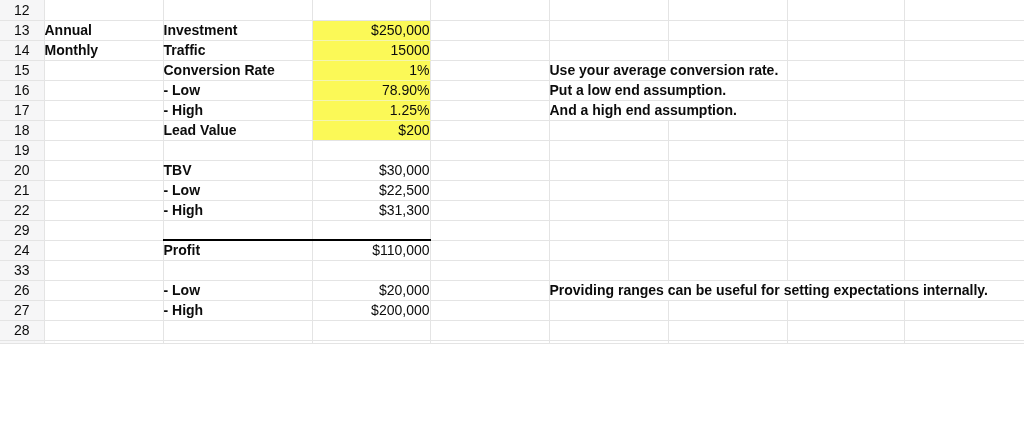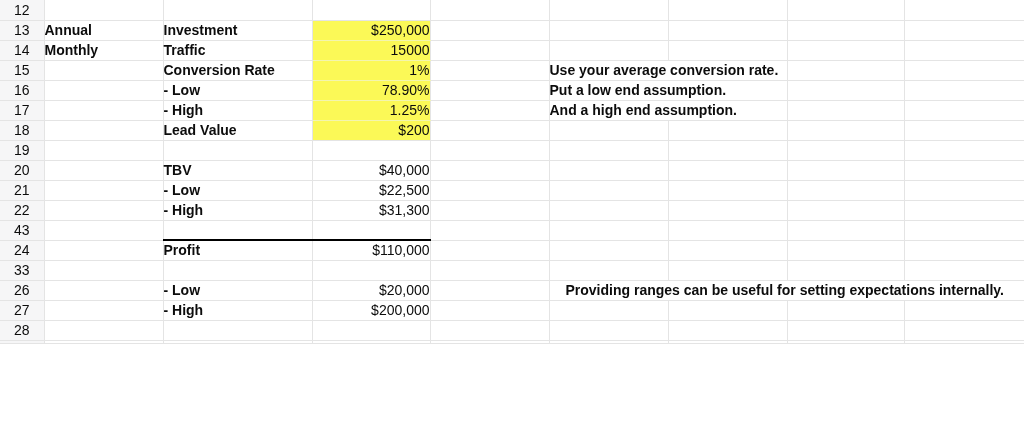--- a/index.html
+++ b/index.html
@@ -23,21 +23,21 @@
   table.sheet td {
     border-right: 1px solid #e4e4e4;
     border-bottom: 1px solid #e4e4e4;
     padding: 0;
     font-size: 14px;
     color: #0c0c0c;
     white-space: nowrap;
     overflow: visible;
     vertical-align: middle;
   }
-  table.sheet td:last-child { border-right: none; padding-left: 16px; }
+  table.sheet td:last-child { border-right: none; }
   td.rowhead {
     background: var(--rowhead-bg, #f6f6f7);
     border-right: 1px solid #d9d9d9;
     border-bottom: 1px solid #dedede;
     color: var(--rowhead-fg, #737373);
     font-size: 12px;
     text-align: center;
     overflow: hidden;
   }
   td.lbl { font-weight: bold; padding-left: 5px; }
@@ -146,21 +146,21 @@
         <td></td>
         <td></td>
         <td></td>
         <td></td>
         <td></td>
       </tr>
       <tr>
         <td class="rowhead">20</td>
         <td class="lbl"></td>
         <td class="lbl">TBV</td>
-        <td class="val">$40,000</td>
+        <td class="val">$30,000</td>
         <td></td>
         <td></td>
         <td></td>
         <td></td>
         <td></td>
       </tr>
       <tr>
         <td class="rowhead">21</td>
         <td class="lbl"></td>
         <td class="lbl">- Low</td>
@@ -176,21 +176,21 @@
         <td class="lbl"></td>
         <td class="lbl">- High</td>
         <td class="val">$31,300</td>
         <td></td>
         <td></td>
         <td></td>
         <td></td>
         <td></td>
       </tr>
       <tr>
-        <td class="rowhead">43</td>
+        <td class="rowhead">29</td>
         <td class="lbl"></td>
         <td class="lbl"></td>
         <td class="val"></td>
         <td></td>
         <td></td>
         <td></td>
         <td></td>
         <td></td>
       </tr>
       <tr>

